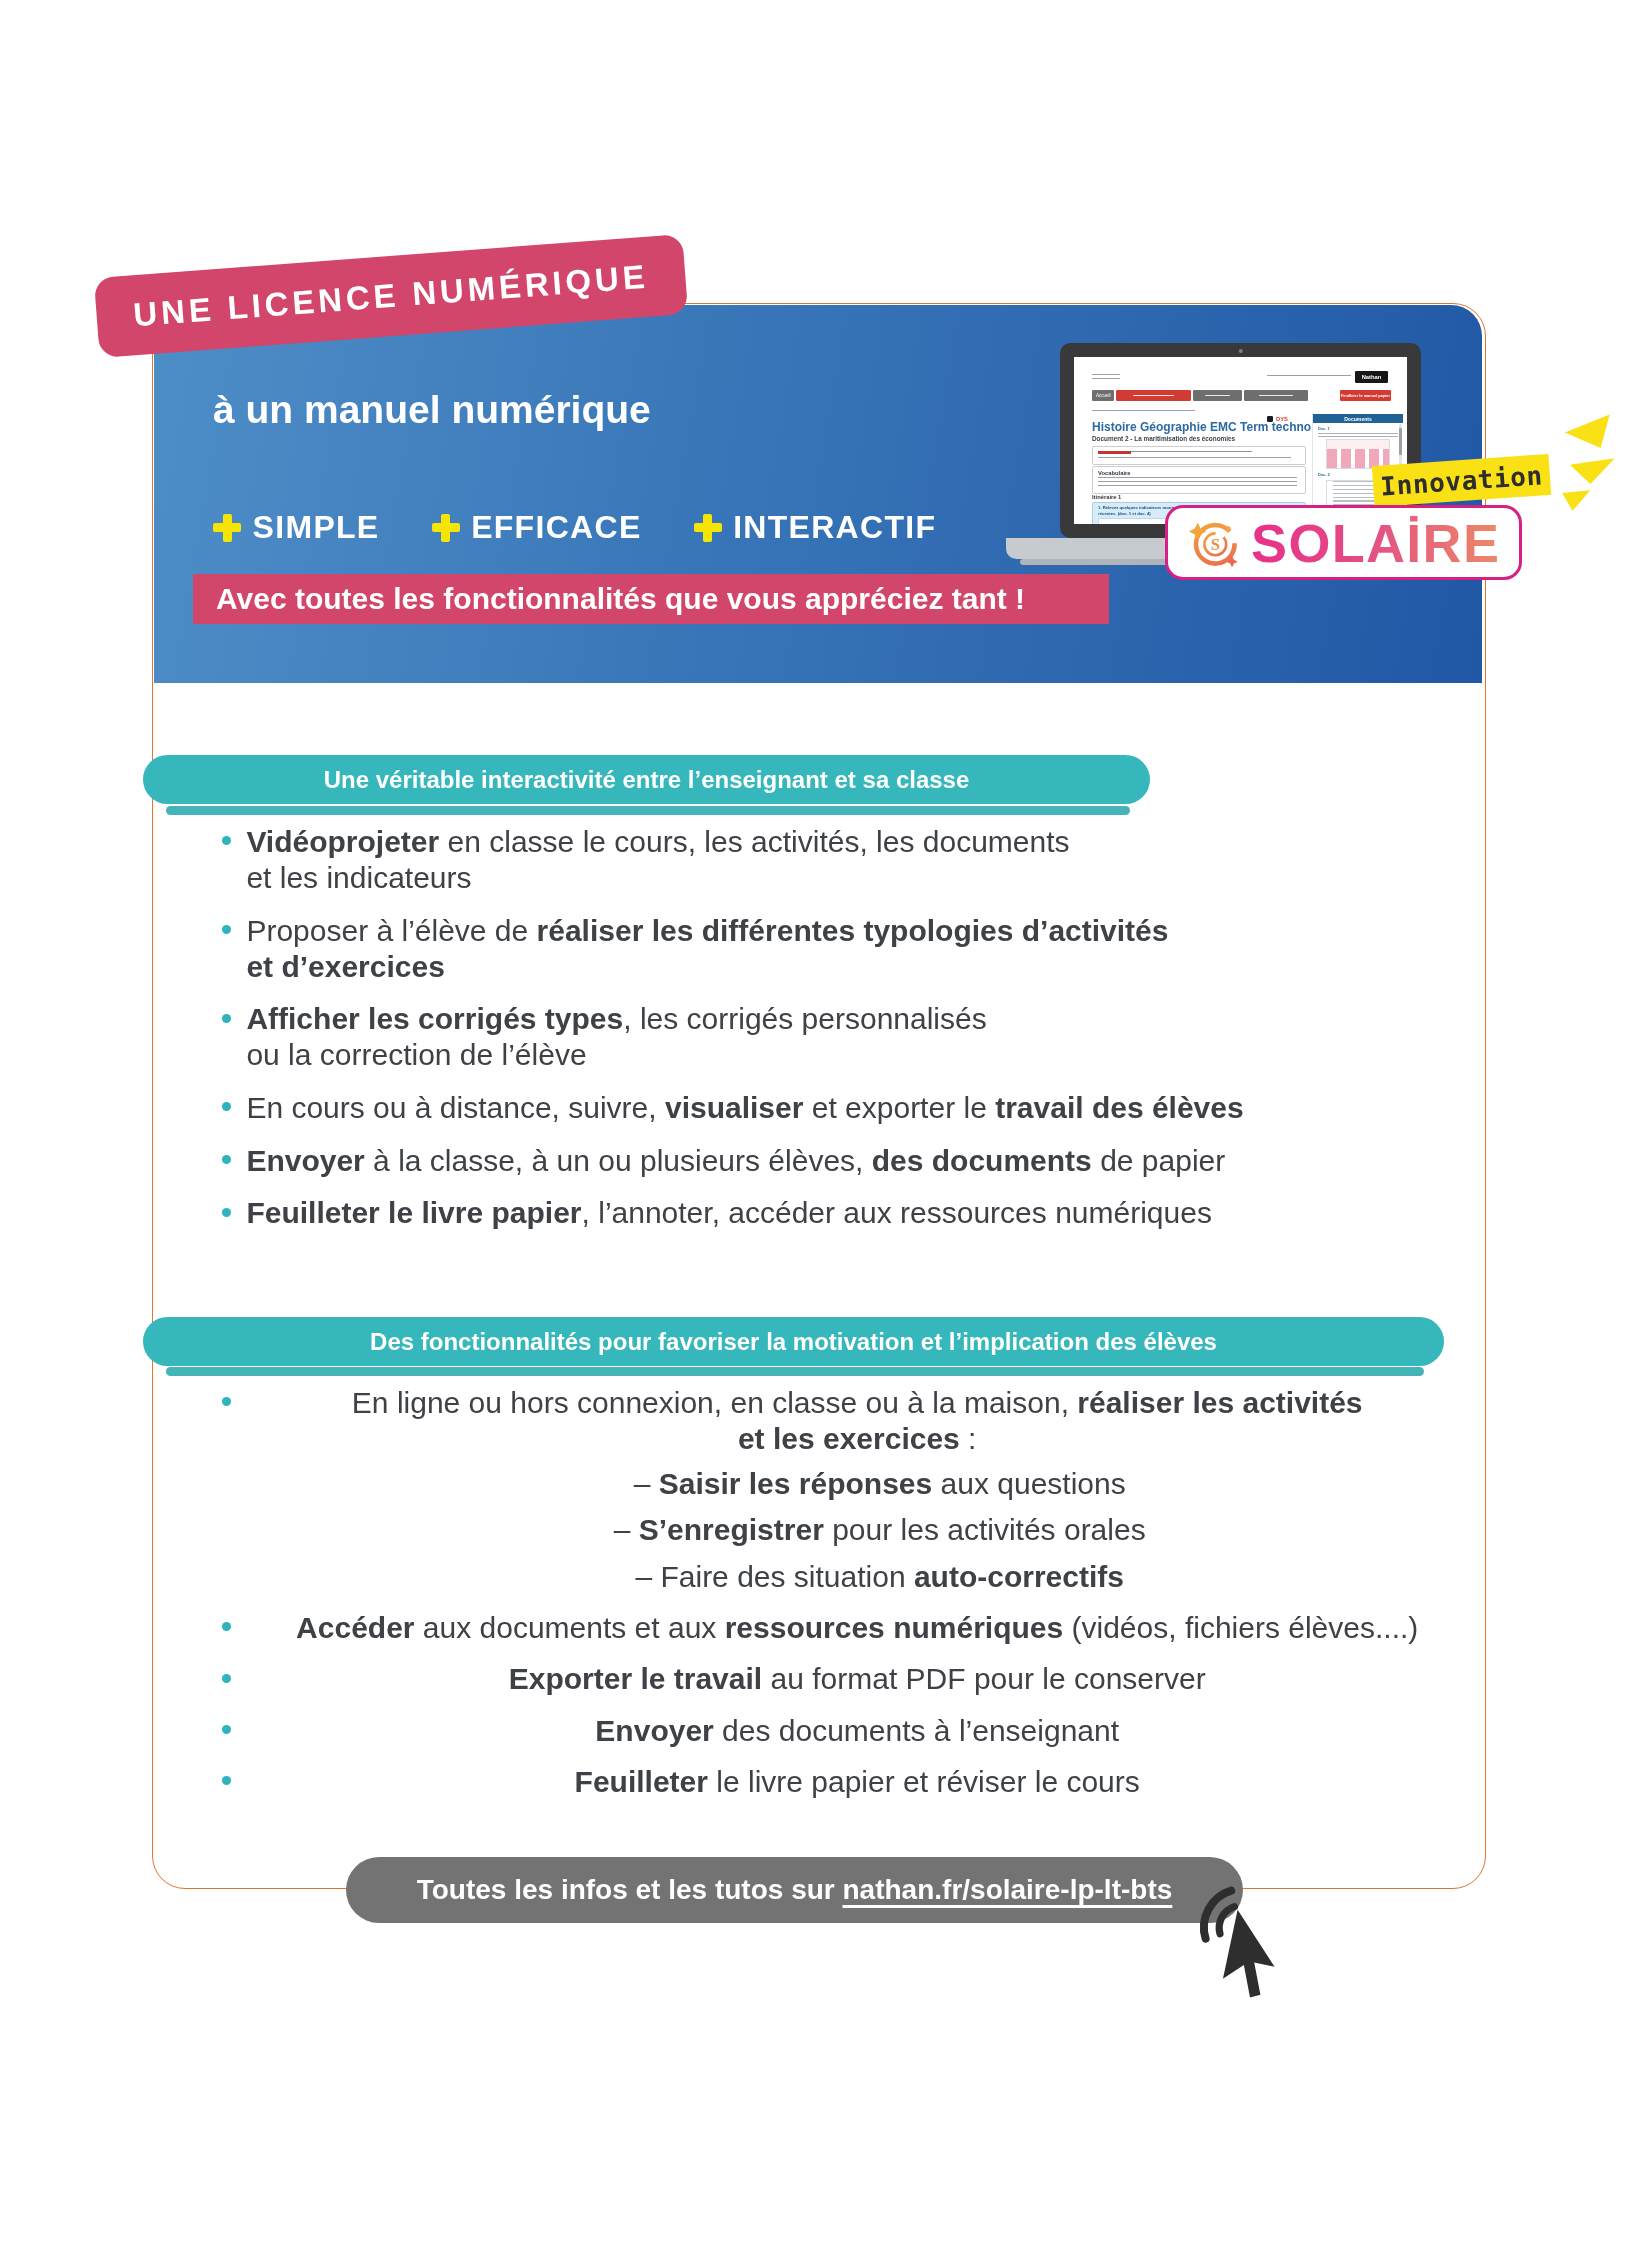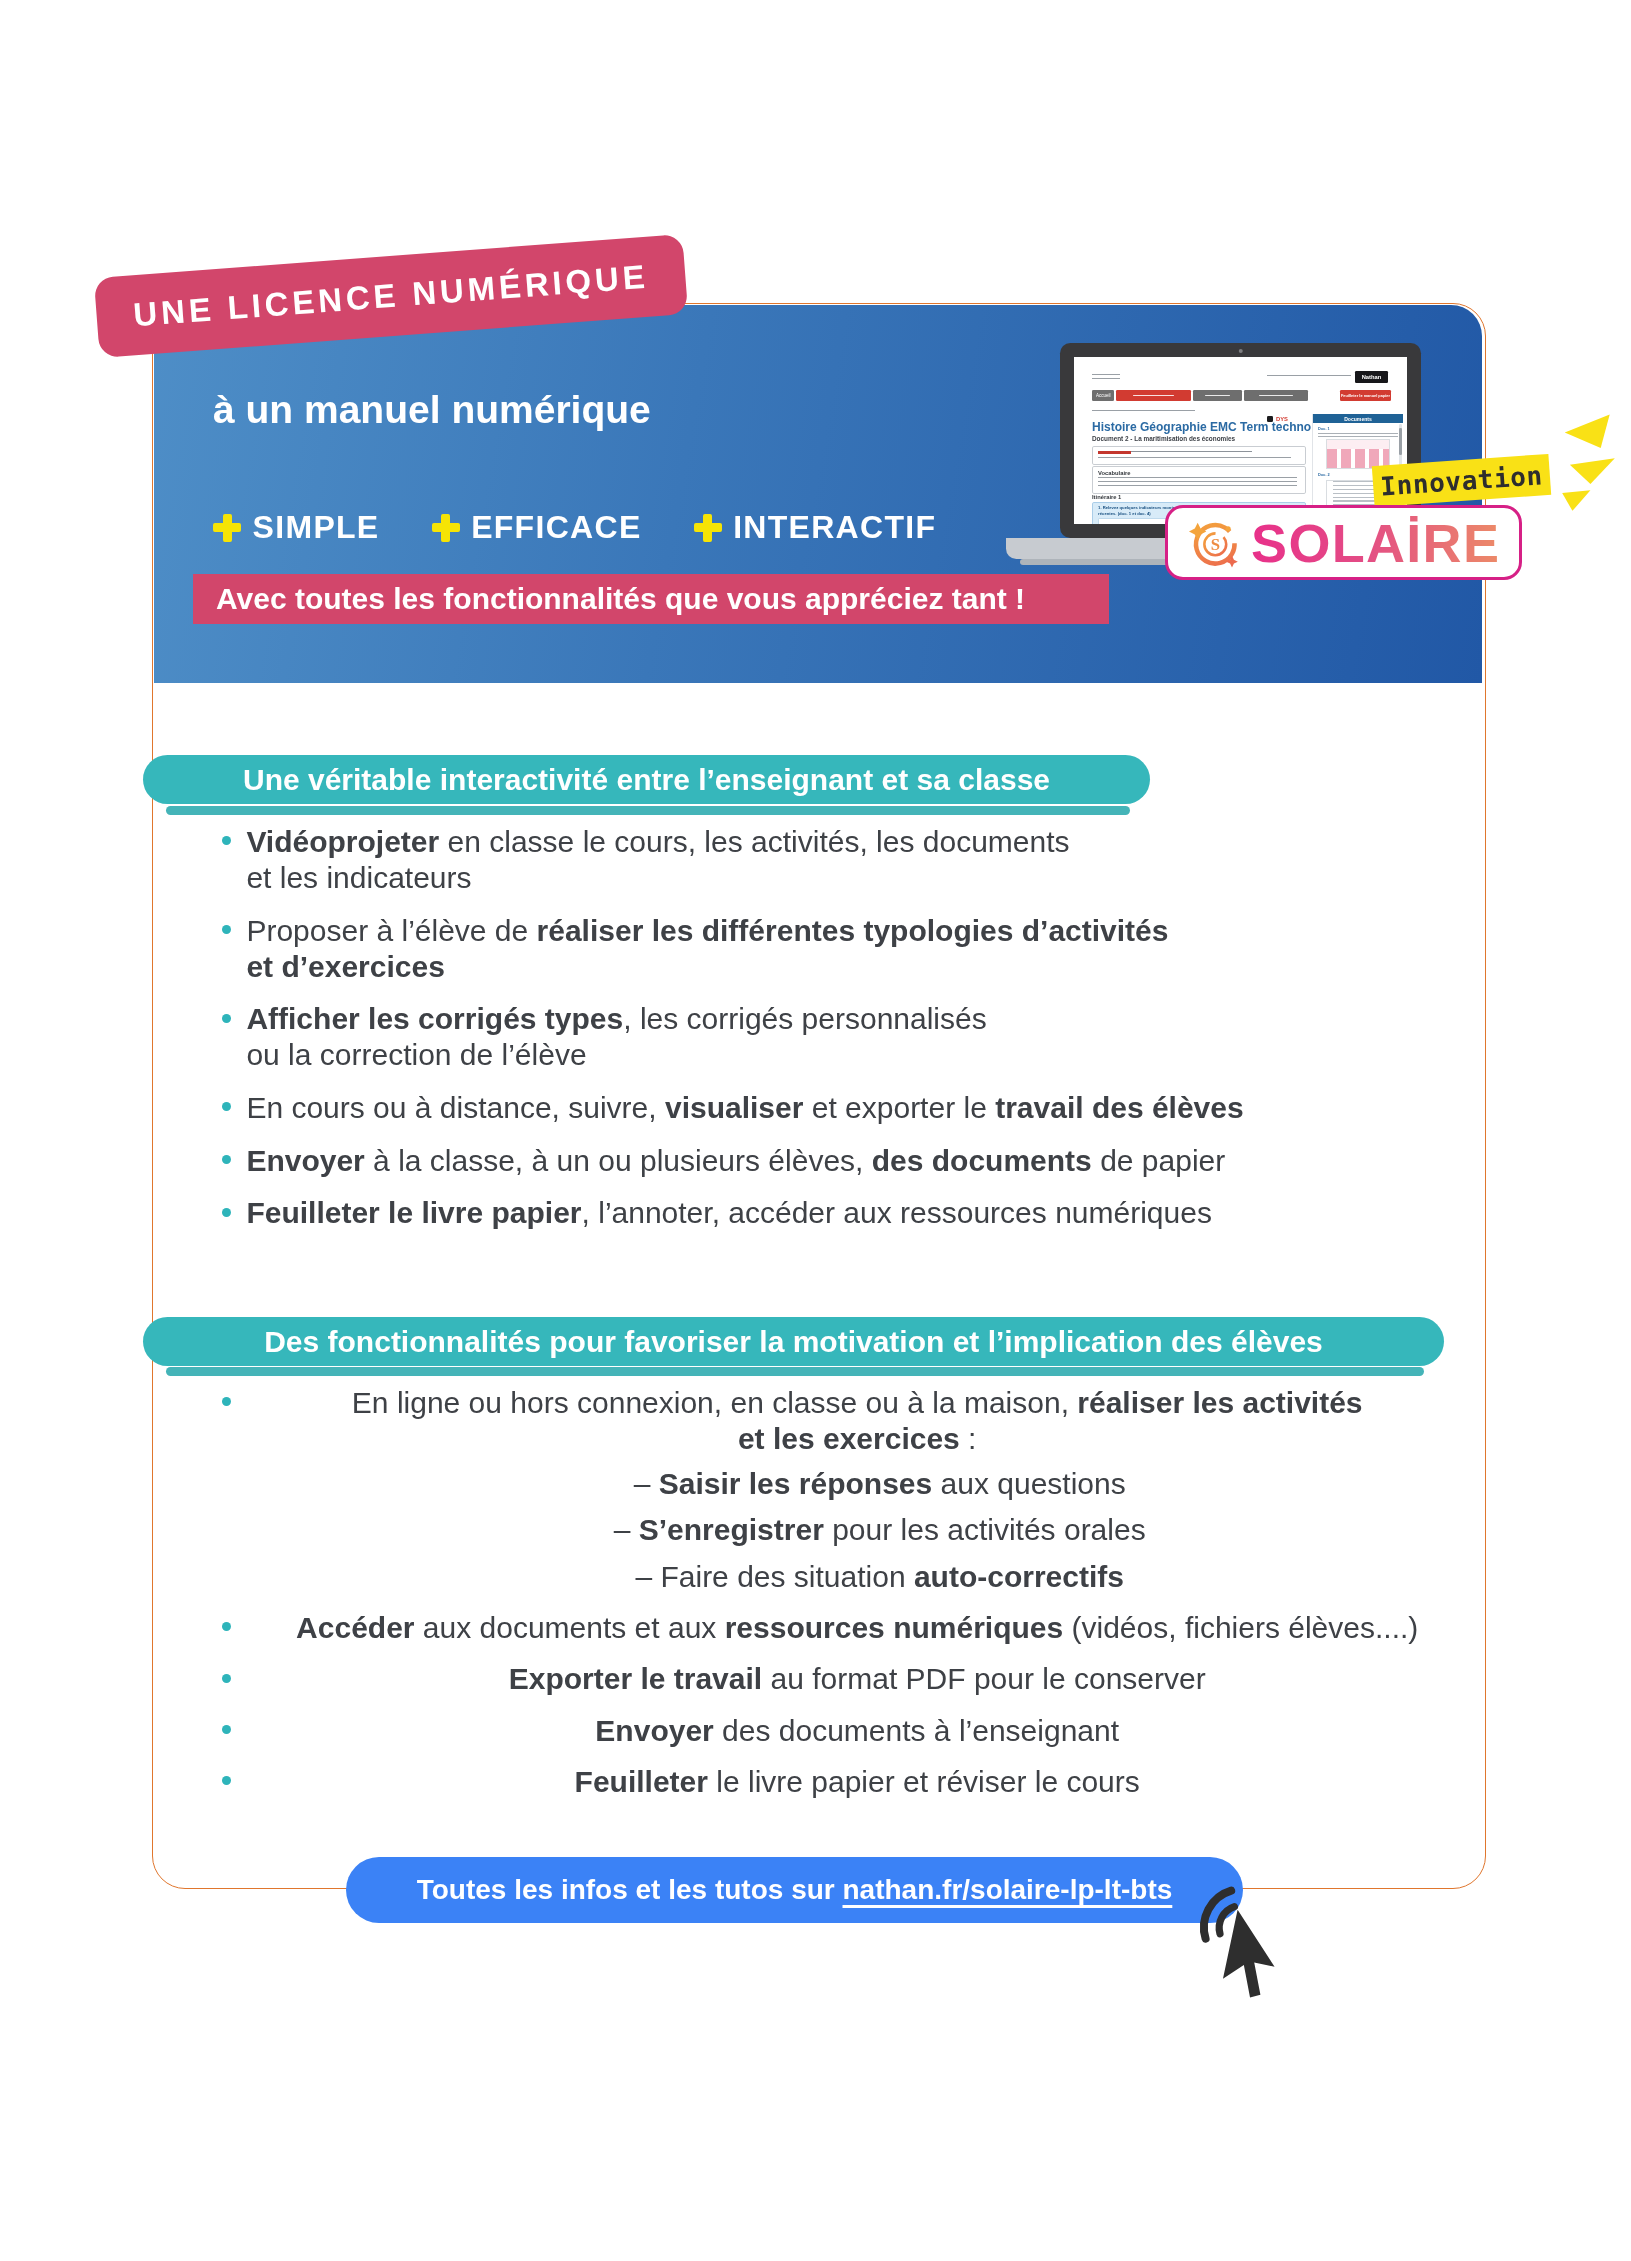--- a/index.html
+++ b/index.html
@@ -85,35 +85,35 @@
   .innovation span{font-family:"DejaVu Sans Mono",monospace;font-weight:bold;font-size:26px;color:#2e2e2e;letter-spacing:0.6px;}
   .sparks{position:absolute;left:1553px;top:403px;}
   .solaire{position:absolute;left:1165px;top:505px;width:357px;height:75px;background:#ffffff;
            border:3.2px solid #d62086;border-radius:18px;display:flex;align-items:center;justify-content:center;gap:10.3px;box-sizing:border-box;}
   .solaire-word{font-size:54px;font-weight:bold;letter-spacing:1.3px;
         background:linear-gradient(90deg,#e8308a 0%,#e34c85 45%,#ec8a68 100%);
         -webkit-background-clip:text;background-clip:text;color:transparent;line-height:1;}
 
   
   .pill{position:absolute;height:49px;background:#36b7bb;border-radius:26px;display:flex;align-items:center;justify-content:center;}
-  .pill span{color:#ffffff;font-weight:bold;font-size:30px;white-space:nowrap;}
+  .pill span{color:#ffffff;font-weight:bold;font-size:24px;white-space:nowrap;}
   .pill-echo{position:absolute;height:9px;background:#30acb0;opacity:.9;border-radius:5.1px;}
 
   
   .bullets{position:absolute;font-size:30px;line-height:36px;color:#3e4146;}
   .bullet{position:relative;padding-left:24.4px;margin-bottom:16.7px;}
   .bullets-2 .bullet{margin-bottom:15.4px;}
   .bullet::before{content:"";position:absolute;left:0;top:12.2px;width:9px;height:9px;border-radius:50%;background:#2eb4ba;}
   .bullet .b{font-weight:bold;}
   .subs{margin:9px 0 1.3px 45px;}
   .sub{line-height:36px;margin-bottom:10.3px;}
   .sub .dash{font-weight:normal;}
 
   
-  .footer-pill{position:absolute;left:346px;top:1857px;width:897px;height:66px;background:#3b82f6;border-radius:33px;
+  .footer-pill{position:absolute;left:346px;top:1857px;width:897px;height:66px;background:#737373;border-radius:33px;
                display:flex;align-items:center;justify-content:center;}
   .footer-pill .txt{color:#ffffff;font-weight:bold;font-size:28px;white-space:nowrap;}
   .footer-pill .lnk{color:#ffffff;text-decoration:underline;text-decoration-thickness:2.6px;text-underline-offset:5.8px;}
   .cursor-click{position:absolute;left:1196px;top:1881px;}
 </style>
 </head>
 <body>
 
 <div class="page">
 

